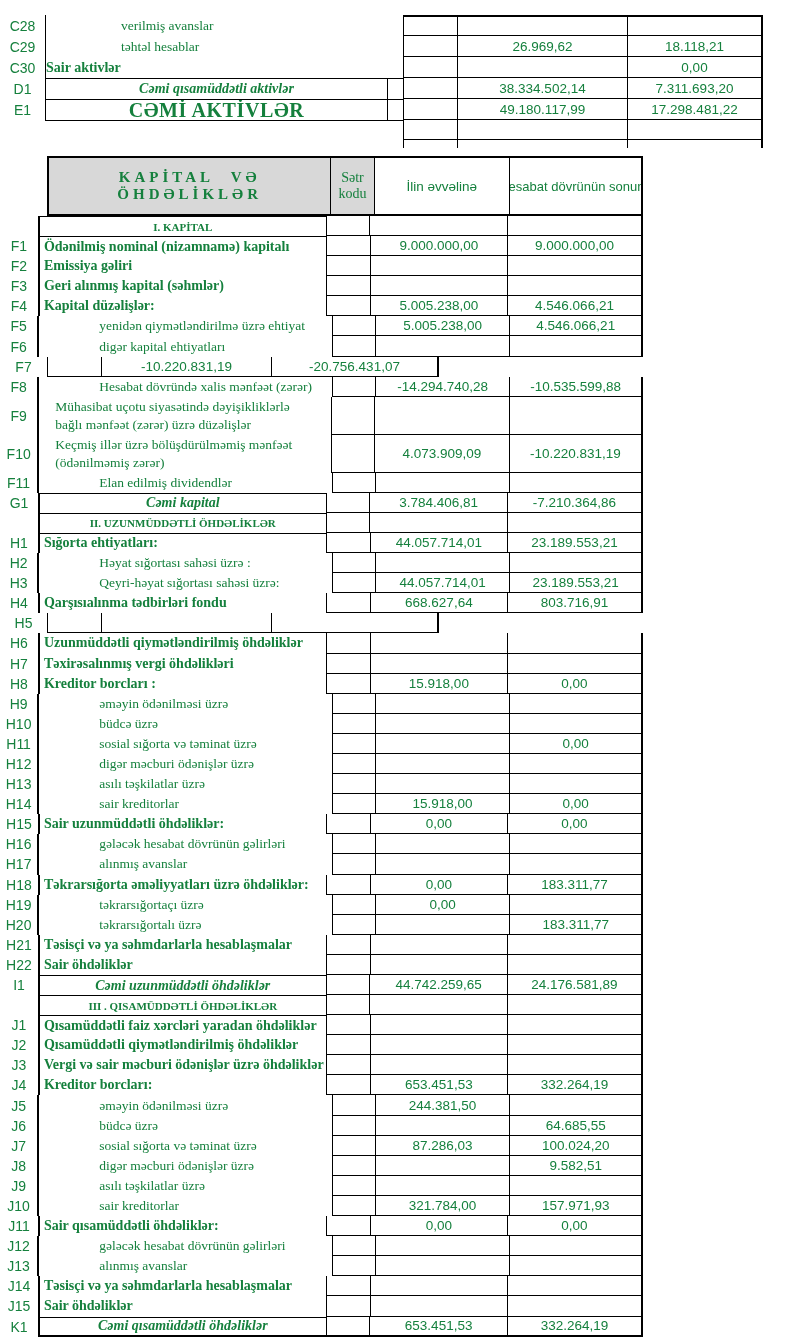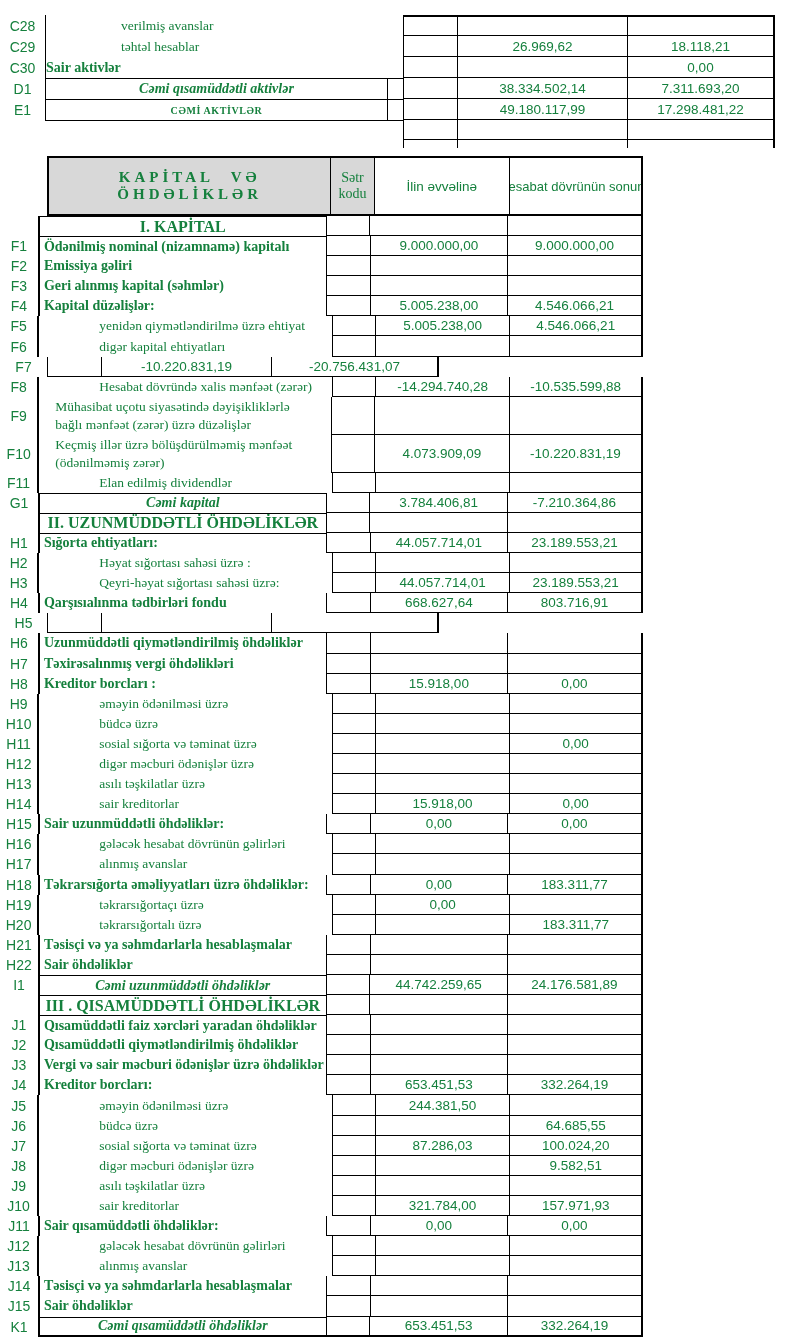--- a/index.html
+++ b/index.html
@@ -11,21 +11,21 @@
   
   .ttable{margin-top:15px;margin-left:45px;width:750px;}
   .ttable .row{height:21px;}
   .ttable .row.k-spacer{height:20px;}
   .ttable .row.k-gapstub{height:8px;}
   .ttable .gutter{width:45px;margin-left:-45px;justify-content:center;}
   .ttable .label{width:342px;border-left:1.5px solid #000;}
   .ttable .gapcol{width:16px;}
   .ttable .codebox{width:54px;}
   .ttable .v1{width:170px;}
-  .ttable .v2{width:148px;}
+  .ttable .v2{width:136px;}
 
   
   .mtable{margin-left:47px;width:596px;margin-top:8px;}
   .mtable .row{height:20.1px;}
   .mtable .row.k-section{height:20px;}
   .mtable .row.k-sub2{height:38px;}
   .mtable .gutter{width:47px;margin-left:-47px;justify-content:center;}
   .mtable .label{width:356px;border-left:2px solid #000;padding-left:4px;}
   .mtable .codebox{width:54px;}
   .mtable .v1{width:170px;}
@@ -47,23 +47,23 @@
   .mtable .row-last .label,.mtable .row-last .codebox,
   .mtable .row-last .v1,.mtable .row-last .v2{border-bottom:2.5px solid #000;}
 
   
   .gutter{font-family:"Liberation Sans",sans-serif;font-size:14px;}
   .v1,.v2{font-family:"Liberation Sans",sans-serif;font-size:13.5px;justify-content:center;}
   .k-main .label{font-weight:bold;font-size:14px;}
   .k-sub .label{font-size:13.5px;padding-left:60px;}
   .ttable .k-sub .label{padding-left:75px;}
   .k-sub2 .label{font-size:13.5px;padding-left:16px;padding-right:34px;line-height:1.3;}
-  .k-section .label{font-weight:bold;font-size:16px;justify-content:center;text-align:center;padding-left:0;}
+  .k-section .label{font-weight:bold;font-size:11px;justify-content:center;text-align:center;padding-left:0;}
   .k-total .label{font-weight:bold;font-style:italic;font-size:14px;justify-content:center;text-align:center;padding-left:0;}
-  .k-grand .label{font-weight:bold;font-size:10px;letter-spacing:0.6px;justify-content:center;text-align:center;padding-left:0;}
+  .k-grand .label{font-weight:bold;font-size:20px;letter-spacing:0.6px;justify-content:center;text-align:center;padding-left:0;}
 
   
   .hrow{display:flex;height:60px;box-sizing:border-box;}
   .hrow .cell{border-top:2px solid #000;border-bottom:2px solid #000;}
   .h-label{width:356px;border-left:2px solid #000;background:#d8d8d8;
            justify-content:center;text-align:center;font-weight:bold;font-size:15px;
            letter-spacing:4px;word-spacing:10px;}
   .h-code{width:54px;border-left:1.5px solid #000;background:#d8d8d8;
           justify-content:center;text-align:center;font-weight:normal;font-size:14px;line-height:1.15;}
   .h-v1{width:170px;border-left:1.5px solid #000;font-family:"Liberation Sans",sans-serif;

